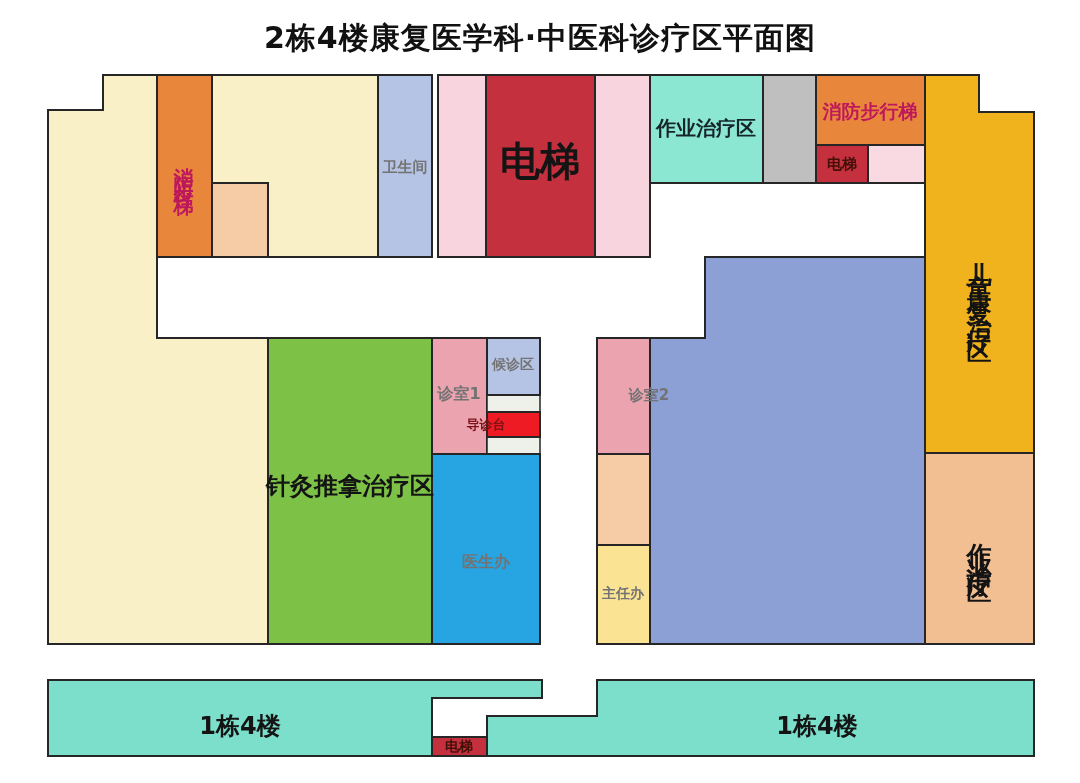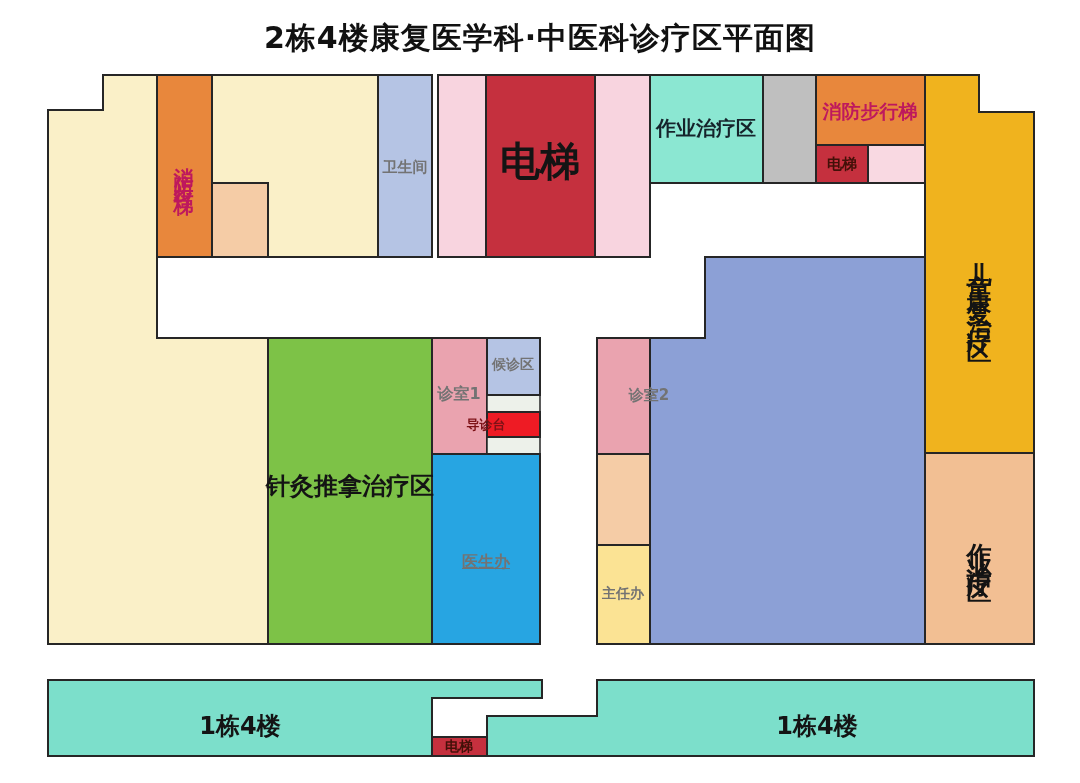--- a/index.html
+++ b/index.html
@@ -122,21 +122,21 @@
 
 
   <div class="lbl big" style="left:350px;top:486px;font-size:24px;">针灸推拿治疗区</div>
 
   <div class="lbl" style="left:459px;top:394px;font-size:16px;">诊室1</div>
 
   <div class="lbl" style="left:513px;top:364px;font-size:14px;">候诊区</div>
 
   <div class="lbl guide" style="left:486px;top:424px;font-size:13px;">导诊台</div>
 
-  <div class="lbl" style="left:486px;top:562px;font-size:16px;text-decoration:underline;">医生办</div>
+  <div class="lbl" style="left:486px;top:562px;font-size:16px;">医生办</div>
 
   <div class="lbl" style="left:649px;top:395px;font-size:15px;">诊室2</div>
 
   <div class="lbl" style="left:623px;top:593px;font-size:14px;">主任办</div>
 
   <div class="lbl big" style="left:240px;top:726px;font-size:24px;">1栋4楼</div>
 
   <div class="lbl big" style="left:817px;top:726px;font-size:24px;">1栋4楼</div>
 
   <div class="lbl elev-small" style="left:459px;top:746px;font-size:14px;">电梯</div>

